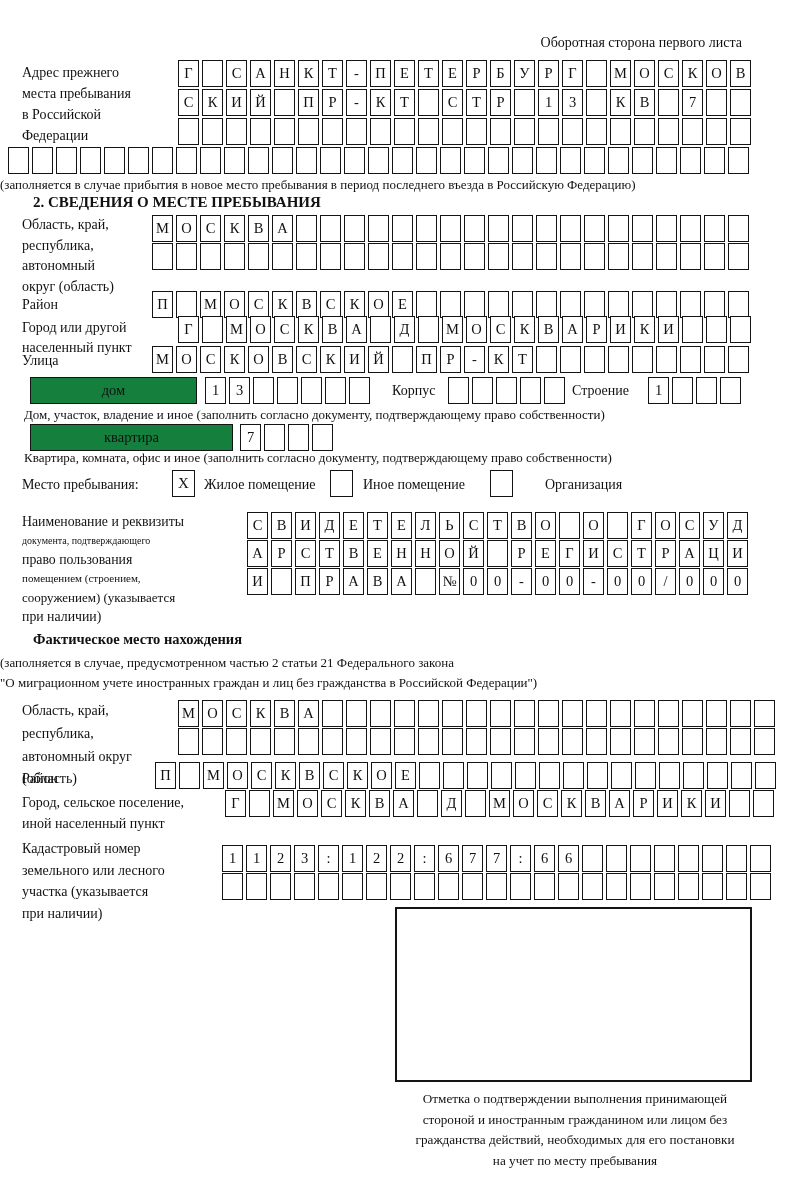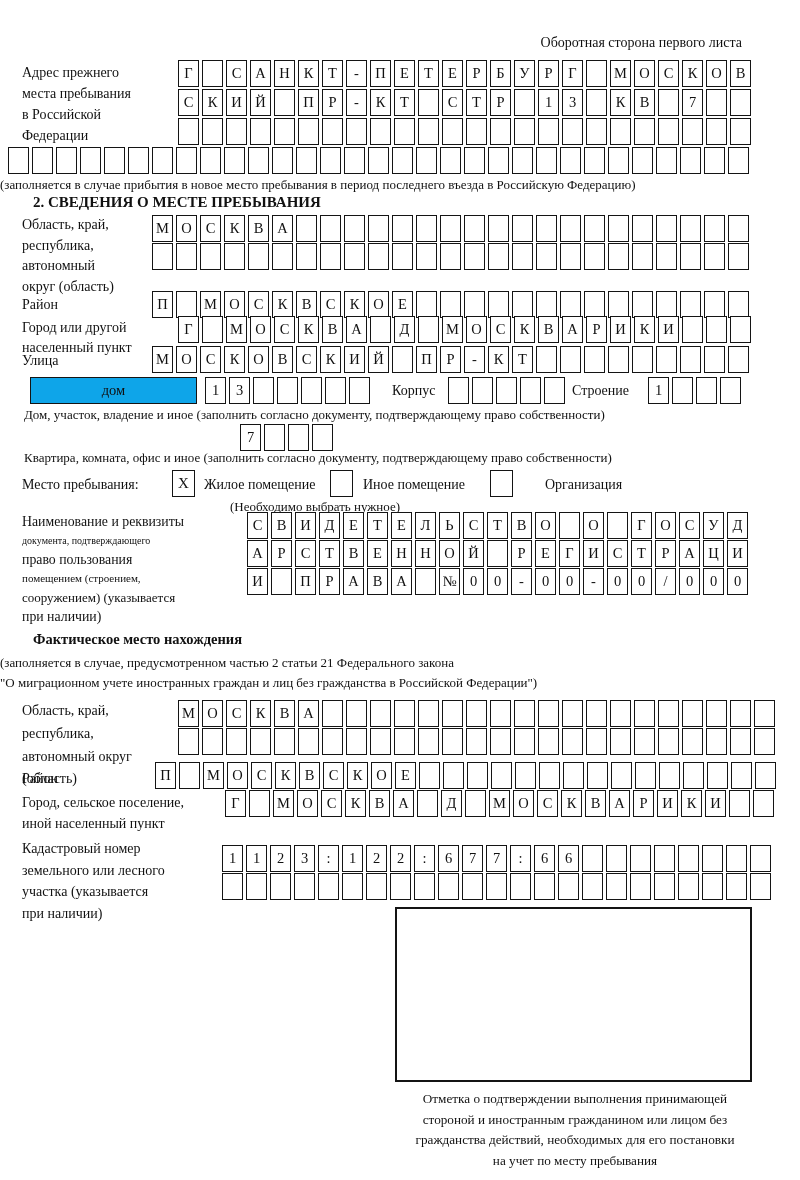--- a/index.html
+++ b/index.html
@@ -13,21 +13,21 @@
   .center{left:0;width:800px;text-align:left;}
   .bold{font-weight:bold;padding-left:33px;}
   .cellrow{display:flex;gap:3px;}
   .cell{
     box-sizing:border-box;flex:0 0 21px;width:21px;height:27px;
     border:1.5px solid #141414;display:flex;align-items:center;justify-content:center;
     font-size:14.5px;background:#fff;
   }
   .wbox{
     box-sizing:border-box;height:27px;border:1.5px solid #141414;
-    display:flex;align-items:center;justify-content:center;font-size:14.5px;background:#0ea5e9;
+    display:flex;align-items:center;justify-content:center;font-size:14.5px;background:#15803d;
   }
   .chk{
     box-sizing:border-box;width:23px;height:27px;border:1.5px solid #141414;
     display:flex;align-items:center;justify-content:center;font-size:15px;background:#fff;
   }
   .stamp{box-sizing:border-box;border:2px solid #141414;background:#fff;}
   .capline{font-size:13.2px;line-height:20.5px;}
 </style>
 </head>
 <body>
@@ -327,36 +327,36 @@
     </div>
   <div class="abs lbl" style="left:572px;top:380px">Строение</div>
   <div class="abs cellrow" style="left:648px;top:377px">
       <span class="cell">1</span>
       <span class="cell"></span>
       <span class="cell"></span>
       <span class="cell"></span>
     </div>
   <div class="abs cap" style="left:24px;top:407px">Дом, участок, владение и иное (заполнить согласно документу, подтверждающему право собственности)</div>
 
+  <div class="abs wbox" style="left:30px;top:424px;width:203px">квартира</div>
   <div class="abs cellrow" style="left:240px;top:424px">
       <span class="cell">7</span>
       <span class="cell"></span>
       <span class="cell"></span>
       <span class="cell"></span>
     </div>
   <div class="abs cap" style="left:24px;top:450px">Квартира, комната, офис и иное (заполнить согласно документу, подтверждающему право собственности)</div>
 
   <div class="abs lbl" style="left:22px;top:474px">Место пребывания:</div>
   <div class="abs chk" style="left:172px;top:470px">X</div>
   <div class="abs lbl" style="left:204px;top:474px">Жилое помещение</div>
   <div class="abs chk" style="left:330px;top:470px"></div>
   <div class="abs lbl" style="left:363px;top:474px">Иное помещение</div>
   <div class="abs chk" style="left:490px;top:470px"></div>
   <div class="abs lbl" style="left:545px;top:474px">Организация</div>
-  <div class="abs cap" style="left:160px;top:499px;width:310px;text-align:center">(Необходимо выбрать нужное)</div>
 
   <div class="abs" style="left:22px;top:512px">
     <div class="lbl" style="font-size:13.8px;line-height:19px">Наименование и реквизиты</div>
     <div class="lbl" style="font-size:10px;line-height:19px">документа, подтверждающего</div>
     <div class="lbl" style="font-size:13.8px;line-height:19px">право пользования</div>
     <div class="lbl" style="font-size:11px;line-height:19px">помещением (строением,</div>
     <div class="lbl" style="font-size:13px;line-height:19px">сооружением) (указывается</div>
     <div class="lbl" style="font-size:13.8px;line-height:19px">при наличии)</div>
   </div>
   <div class="abs cellrow" style="left:247px;top:512px">

